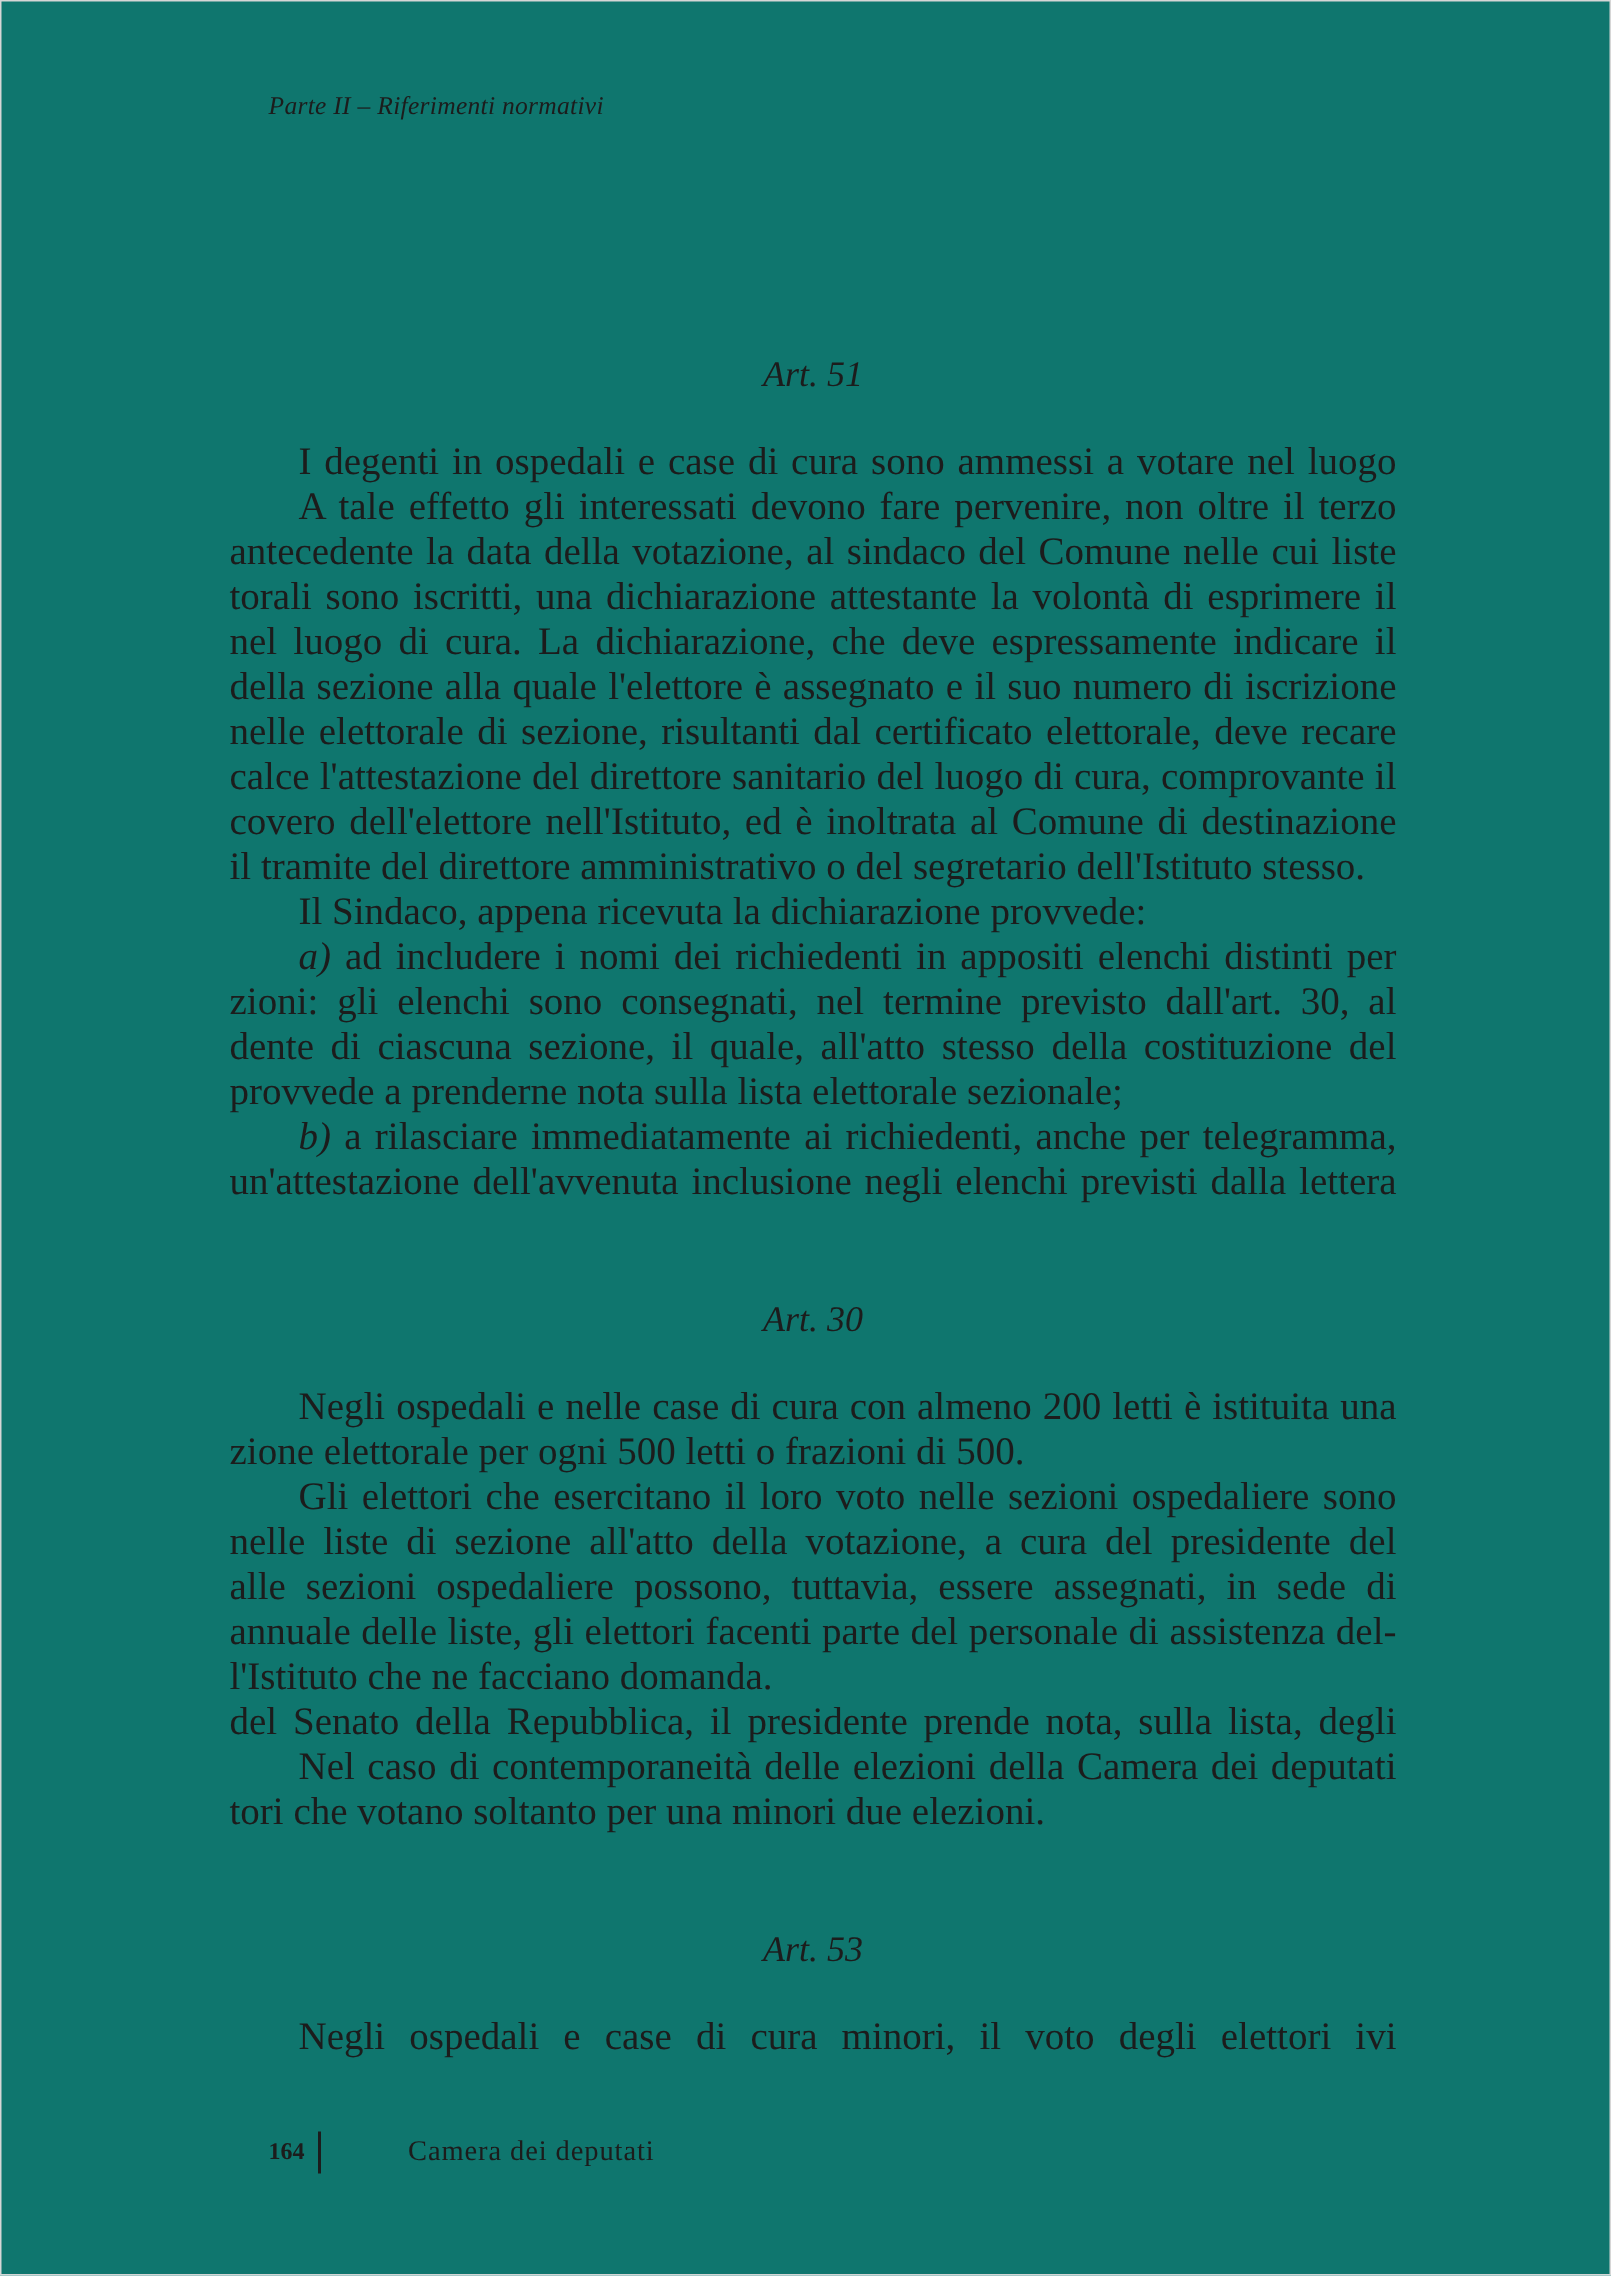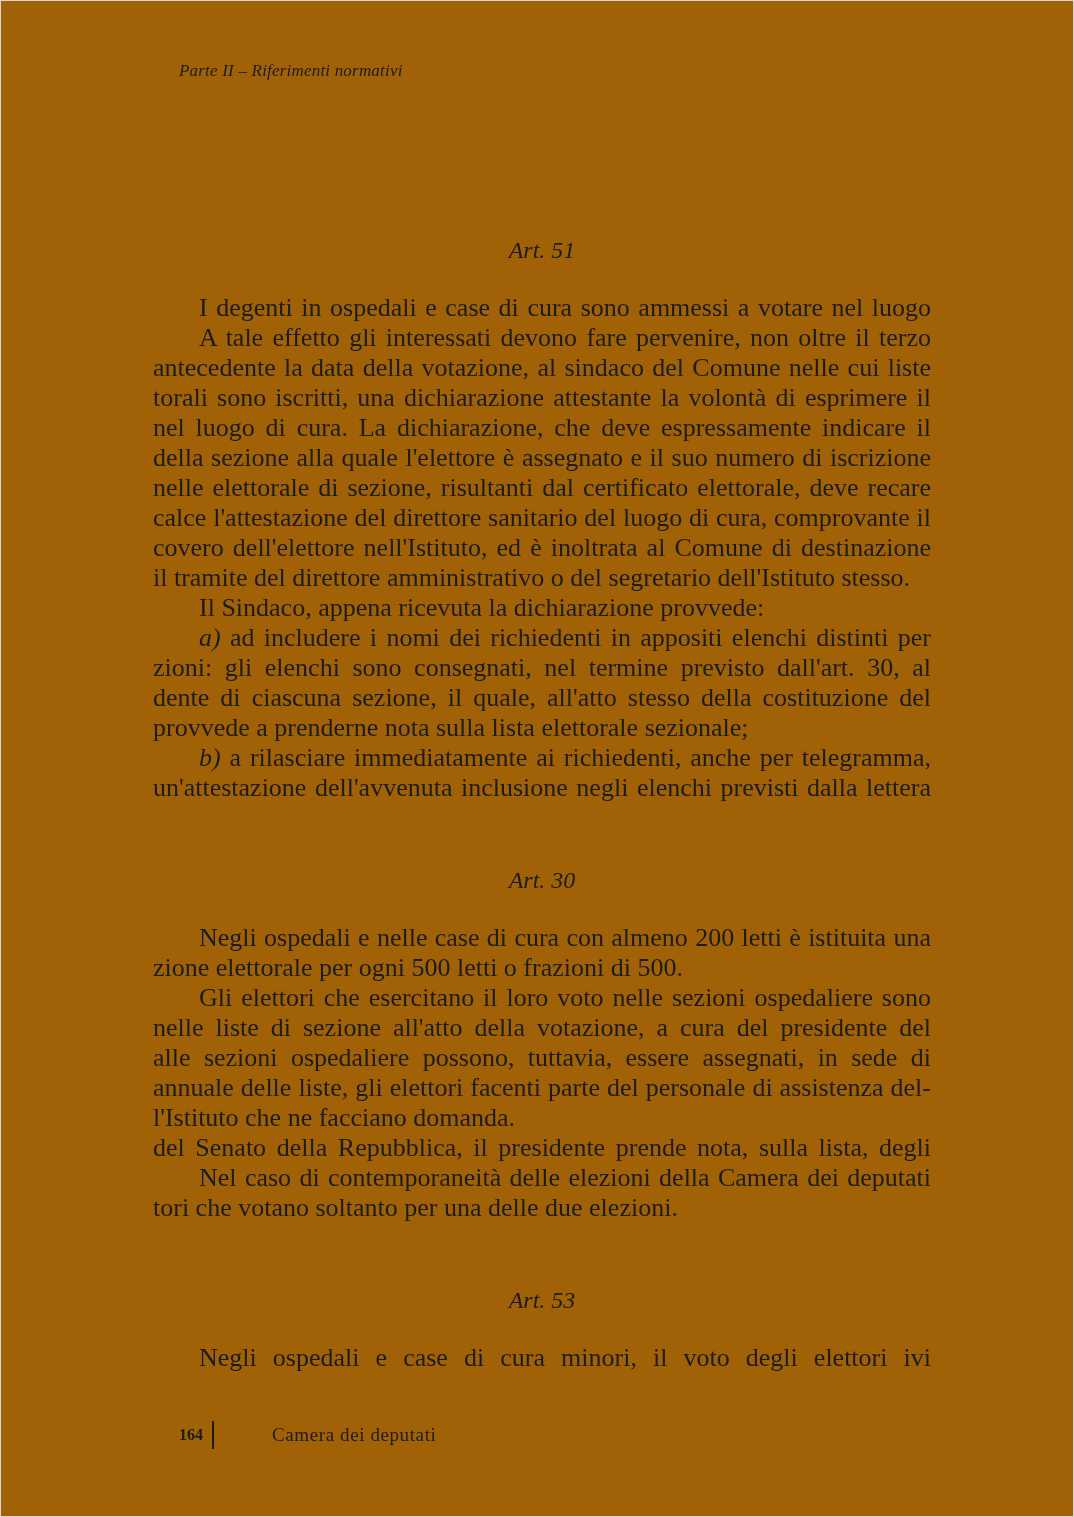--- a/index.html
+++ b/index.html
@@ -5,21 +5,21 @@
 <style>
   html, body {
     margin: 0;
     padding: 0;
     background: #ffffff;
   }
   .page {
     position: relative;
     width: 1074px;
     height: 1517px;
-    background: #a16207;
+    background: #0f766e;
     box-sizing: border-box;
     border: 1px solid #d6d6d6;
     font-family: "Liberation Serif", serif;
     color: #1c1c1c;
     overflow: hidden;
   }
   .running-header {
     position: absolute;
     left: 178px;
     top: 60px;
@@ -142,21 +142,21 @@
           <div class="para">
             <div class="line first justify">Gli elettori che esercitano il loro voto nelle sezioni ospedaliere sono iscritti</div>
             <div class="line justify">nelle liste di sezione all'atto della votazione, a cura del presidente del seggio:</div>
             <div class="line justify">alle sezioni ospedaliere possono, tuttavia, essere assegnati, in sede di revisione</div>
             <div class="line justify">annuale delle liste, gli elettori facenti parte del personale di assistenza del-</div>
             <div class="line">l'Istituto che ne facciano domanda.</div>
           </div>
           <div class="para">
             <div class="line justify">del Senato della Repubblica, il presidente prende nota, sulla lista, degli elet-</div>
             <div class="line first justify">Nel caso di contemporaneità delle elezioni della Camera dei deputati e</div>
-            <div class="line">tori che votano soltanto per una delle due elezioni.</div>
+            <div class="line">tori che votano soltanto per una minori due elezioni.</div>
           </div>
         </div>
         <div class="article">
           <h2 class="article-title">Art. 53</h2>
           <div class="para">
             <div class="line first justify">Negli ospedali e case di cura minori, il voto degli elettori ivi ricoverati viene</div>
           </div>
         </div>
       </div>
   </div>

